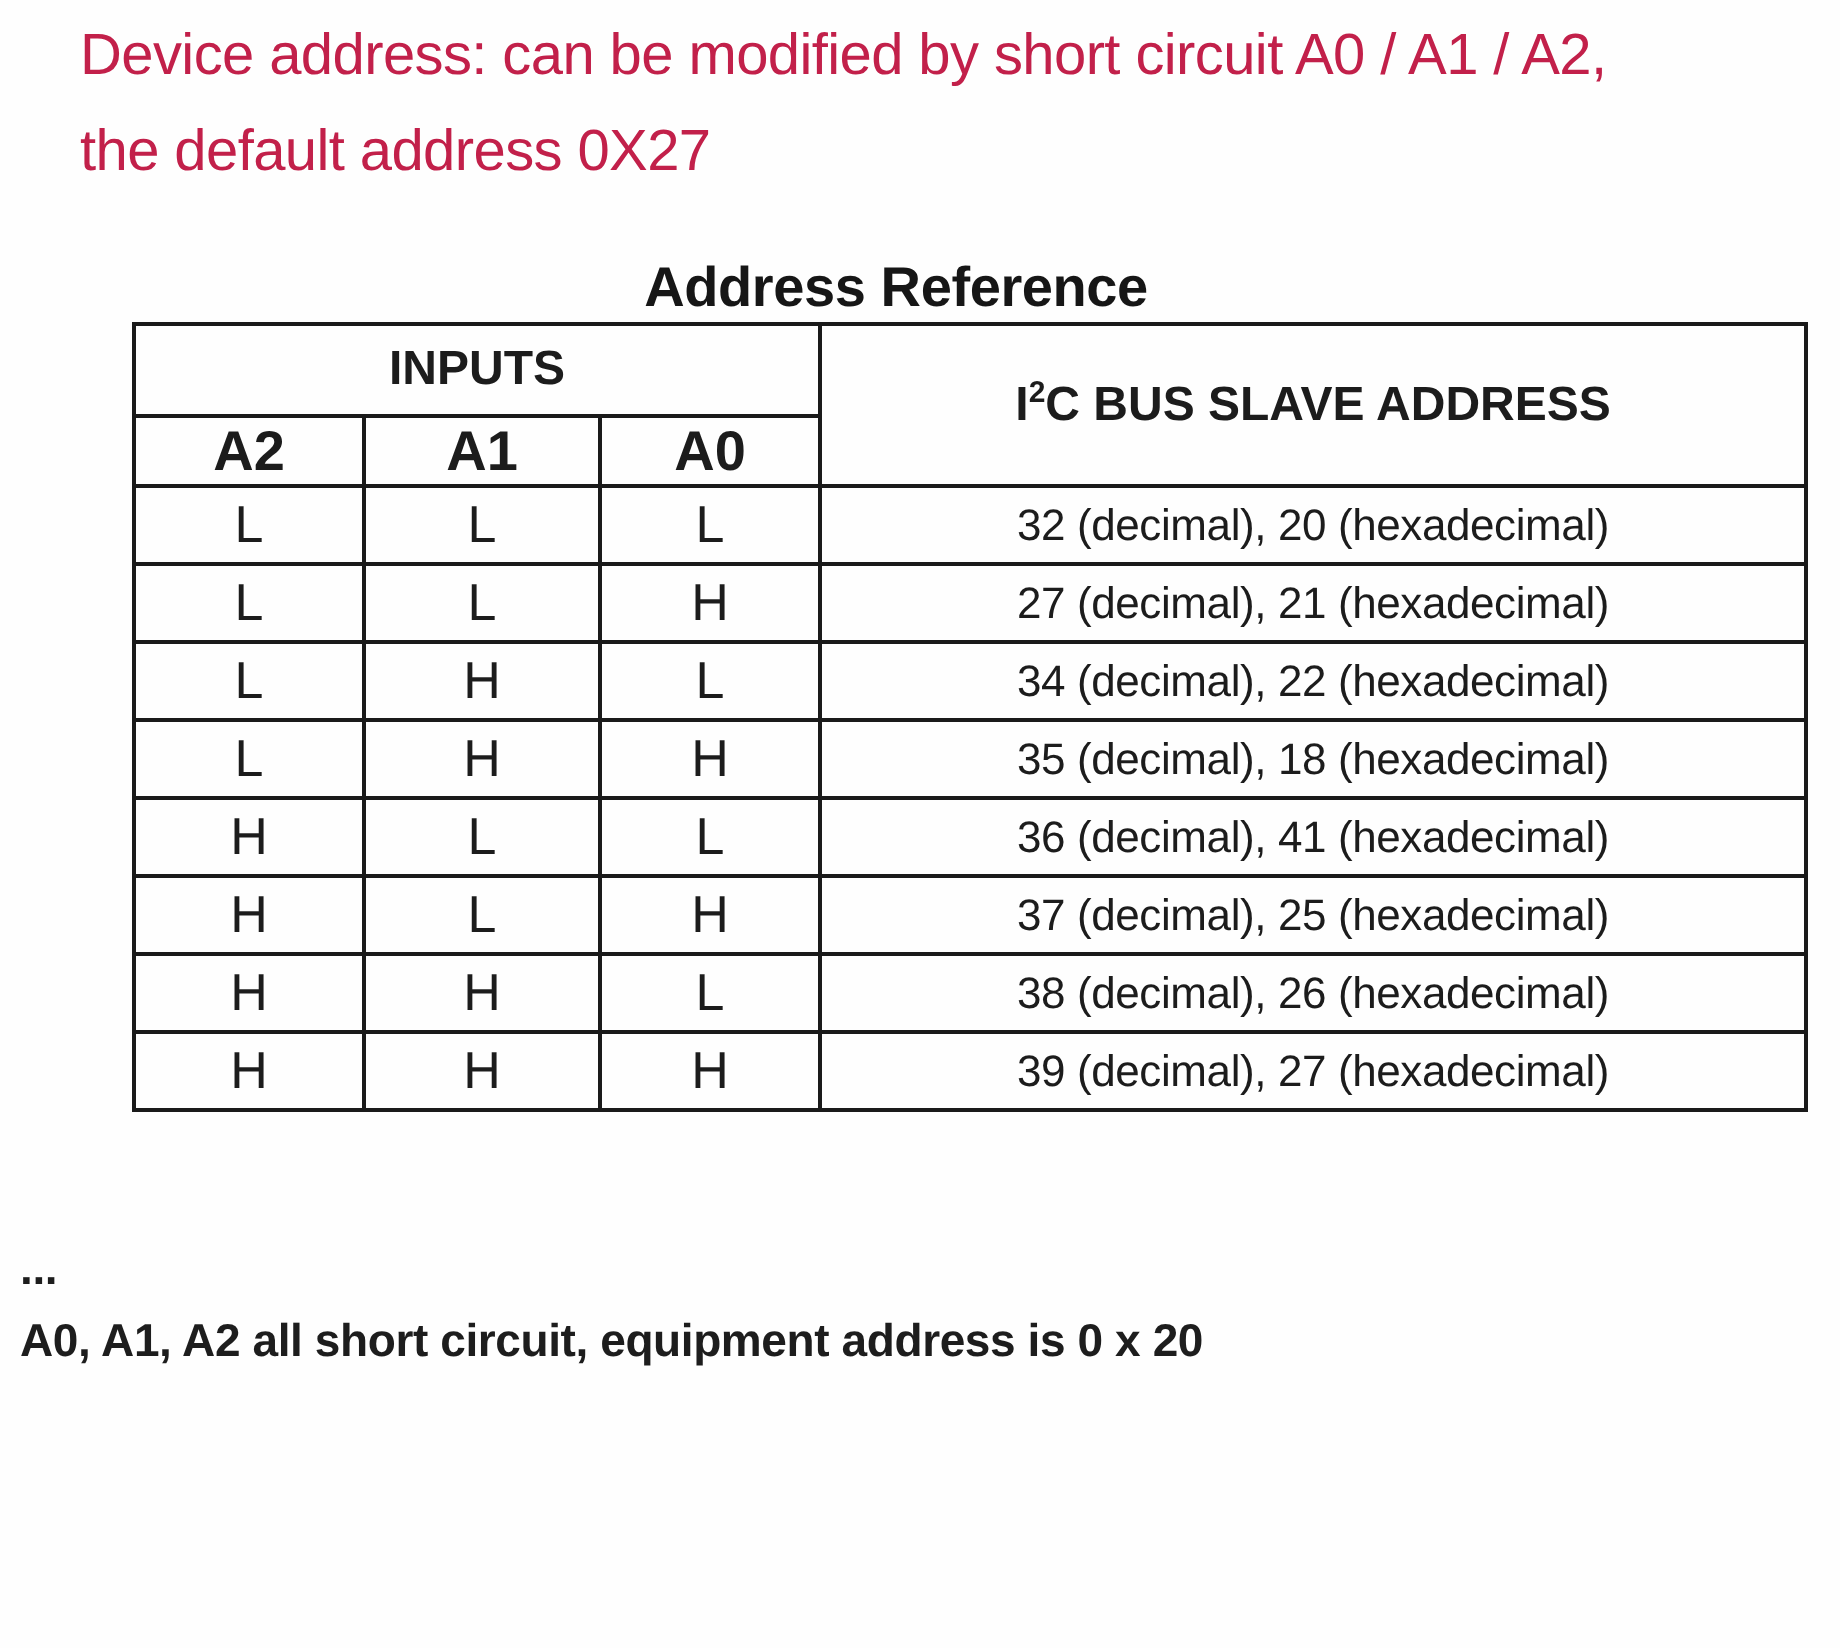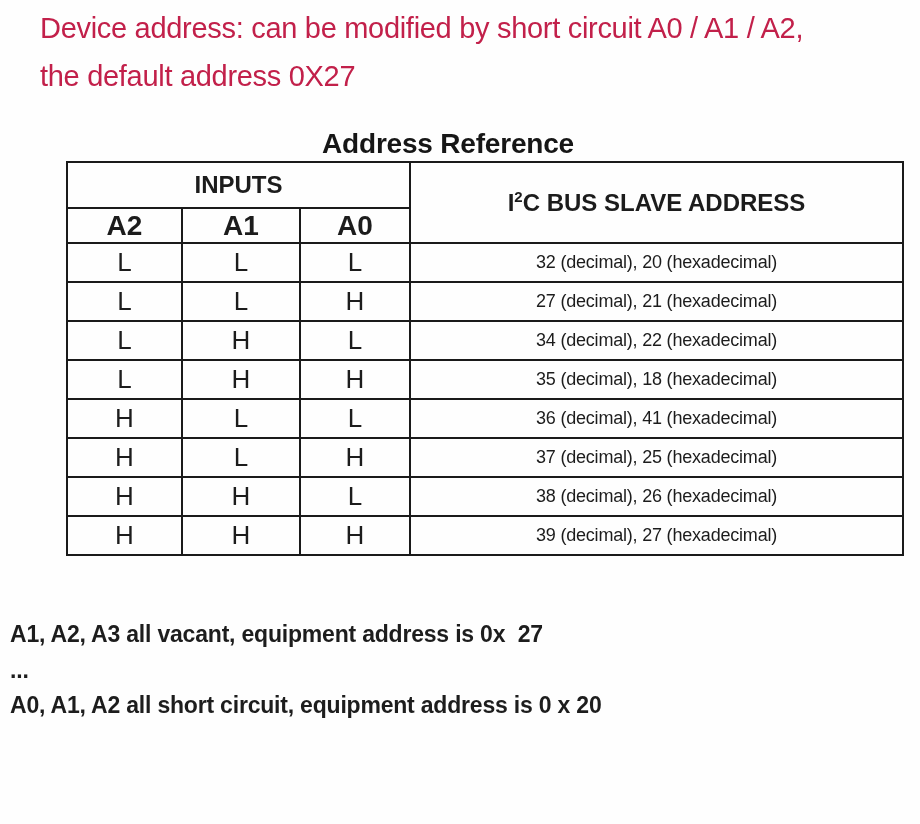--- a/index.html
+++ b/index.html
@@ -77,21 +77,21 @@
     font-size: 28px;
     font-weight: bold;
   }
   tr.data-row td {
     height: 37px;
   }
   td.lh-cell {
     font-size: 26px;
   }
   td.addr-cell {
-    font-size: 18px;
+    font-size: 22px;
     letter-spacing: -0.2px;
   }
 
   
   .notes {
     position: absolute;
     left: 10px;
     top: 617px;
     color: #1d1d1d;
     font-size: 23px;
@@ -178,18 +178,17 @@
       <tr class="data-row">
         <td class="lh-cell">H</td>
         <td class="lh-cell">H</td>
         <td class="lh-cell">H</td>
         <td class="addr-cell">39 (decimal), 27 (hexadecimal)</td>
       </tr>
     </tbody>
   </table>
 
   <div class="notes">
-    <div class="note-line">A1, A2, A3 all vacant, equipment address is 0x  27</div>
     <div class="note-line">...</div>
     <div class="note-line">A0, A1, A2 all short circuit, equipment address is 0 x 20</div>
   </div>
 
 </div>
 
 </body></html>

